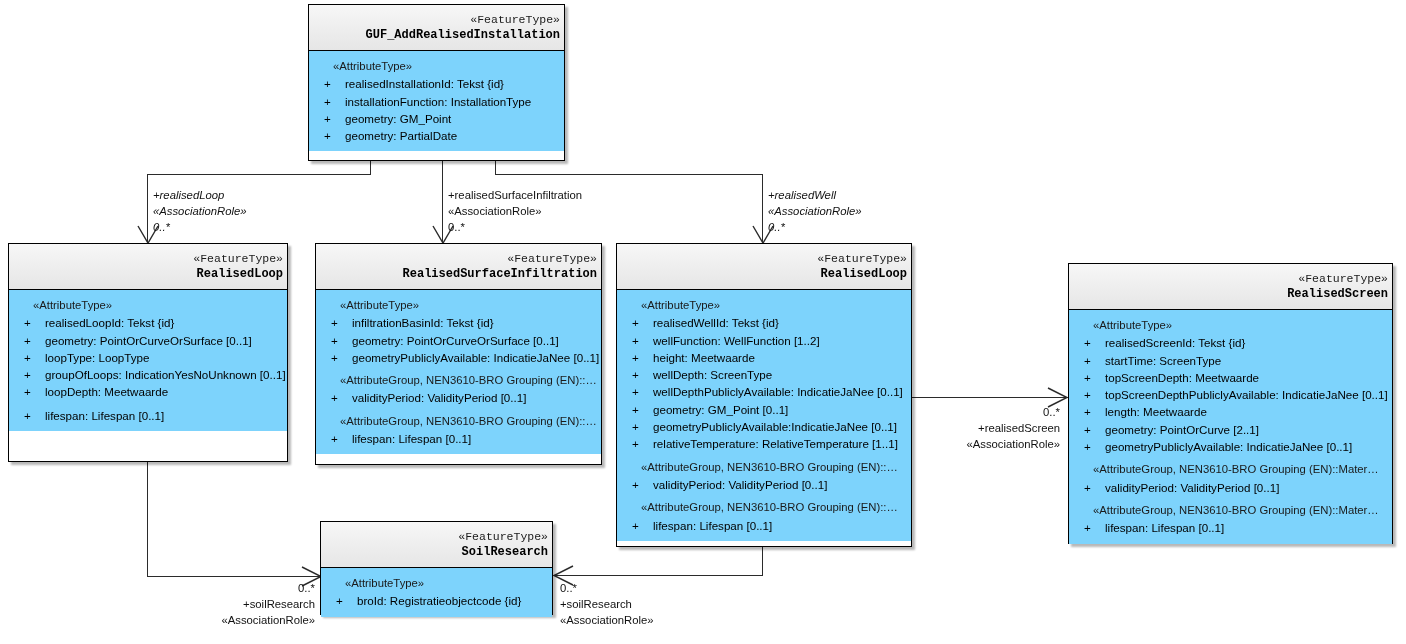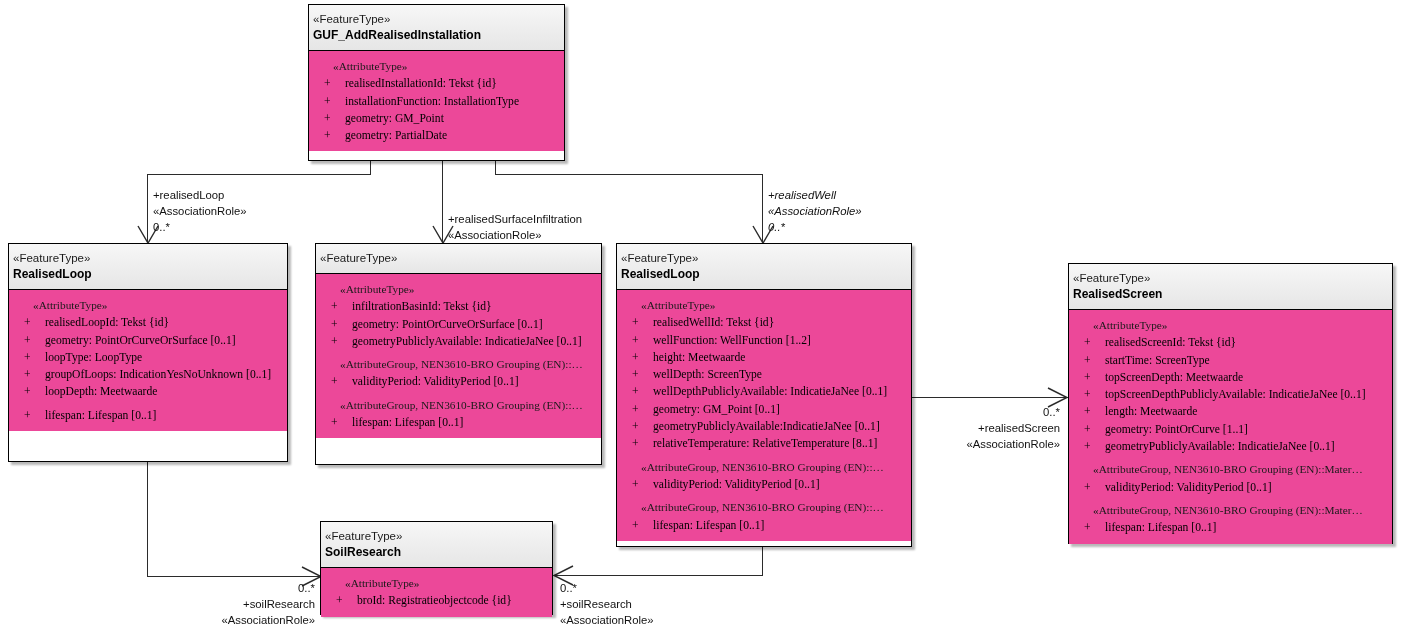--- a/index.html
+++ b/index.html
@@ -21,41 +21,41 @@
     box-sizing: border-box;
     border: 1.6px solid #000000;
     background: #ffffff;
     box-shadow: 2.5px 2.5px 2px rgba(0,0,0,0.28);
     z-index: 5;
   }
   .uml-header {
     box-sizing: border-box;
     border-bottom: 1.6px solid #000000;
     background: linear-gradient(to bottom, #f7f7f7 0%, #efefef 45%, #e6e6e6 100%);
-    text-align: left;
+    text-align: right;
     padding: 7px 4px 7px 4px;
+    font-family: Liberation Mono, monospace;
   }
   .stereotype {
     font-size: 11.5px;
     color: #1a1a1a;
     line-height: 15px;
     white-space: nowrap;
   }
   .classname {
     font-size: 12px;
     font-weight: bold;
     color: #000000;
     line-height: 16px;
     white-space: nowrap;
   }
   .uml-body {
     box-sizing: border-box;
     padding: 7px 2px 7px 2px;
-    background: #ec4899;
-    font-family: Liberation Serif, serif;
+    background: #7dd3fc;
   }
   .grp {
     font-size: 11.3px;
     color: #1a1a1a;
     line-height: 17.3px;
     padding-left: 22px;
     white-space: nowrap;
     overflow: hidden;
   }
   .attr {
@@ -135,27 +135,27 @@
   <svg class="arrowhead" style="left:1046px; top:386px;" width="24" height="23" viewBox="0 0 24 23">
     <polyline points="2,2 21,11.5 2,21" fill="none" stroke="#2b2b2b" stroke-width="1.4"></polyline>
   </svg>
   <svg class="arrowhead" style="left:300px; top:565px;" width="24" height="23" viewBox="0 0 24 23">
     <polyline points="2,2 21,11.5 2,21" fill="none" stroke="#2b2b2b" stroke-width="1.4"></polyline>
   </svg>
   <svg class="arrowhead" style="left:551px; top:564px;" width="24" height="23" viewBox="0 0 24 23">
     <polyline points="22,2 3,11.5 22,21" fill="none" stroke="#2b2b2b" stroke-width="1.4"></polyline>
   </svg>
 
-  <div class="edgelabel" style="left:153px; top:187px;">
+  <div class="edgelabel" style="left:153px; top:187px;font-style:italic;">
     <div>+realisedLoop</div>
     <div>«AssociationRole»</div>
     <div>0..*</div>
   </div>
 
-  <div class="edgelabel" style="left:448px; top:187px;margin-top:24px;">
+  <div class="edgelabel" style="left:448px; top:187px;">
     <div>+realisedSurfaceInfiltration</div>
     <div>«AssociationRole»</div>
     <div>0..*</div>
   </div>
 
   <div class="edgelabel" style="left:768px; top:187px;font-style:italic;">
     <div>+realisedWell</div>
     <div>«AssociationRole»</div>
     <div>0..*</div>
   </div>
@@ -205,20 +205,21 @@
       <div class="attr"><span class="vis">+</span><span>groupOfLoops: IndicationYesNoUnknown [0..1]</span></div>
       <div class="attr"><span class="vis">+</span><span>loopDepth: Meetwaarde</span></div>
       <div class="spacer"></div>
       <div class="attr"><span class="vis">+</span><span>lifespan: Lifespan [0..1]</span></div>
     </div>
   </div>
 
   <div class="uml-class" style="left:315px; top:243px; width:287px; height:222px;">
     <div class="uml-header">
       <div class="stereotype">«FeatureType»</div>
+      <div class="classname">RealisedSurfaceInfiltration</div>
     </div>
     <div class="uml-body">
       <div class="grp">«AttributeType»</div>
       <div class="attr"><span class="vis">+</span><span>infiltrationBasinId: Tekst {id}</span></div>
       <div class="attr"><span class="vis">+</span><span>geometry: PointOrCurveOrSurface [0..1]</span></div>
       <div class="attr"><span class="vis">+</span><span>geometryPubliclyAvailable: IndicatieJaNee [0..1]</span></div>
       <div class="spacer"></div>
       <div class="grp">«AttributeGroup, NEN3610-BRO Grouping (EN)::…</div>
       <div class="attr"><span class="vis">+</span><span>validityPeriod: ValidityPeriod [0..1]</span></div>
       <div class="spacer"></div>
@@ -234,21 +235,21 @@
     </div>
     <div class="uml-body">
       <div class="grp">«AttributeType»</div>
       <div class="attr"><span class="vis">+</span><span>realisedWellId: Tekst {id}</span></div>
       <div class="attr"><span class="vis">+</span><span>wellFunction: WellFunction [1..2]</span></div>
       <div class="attr"><span class="vis">+</span><span>height: Meetwaarde</span></div>
       <div class="attr"><span class="vis">+</span><span>wellDepth: ScreenType</span></div>
       <div class="attr"><span class="vis">+</span><span>wellDepthPubliclyAvailable: IndicatieJaNee [0..1]</span></div>
       <div class="attr"><span class="vis">+</span><span>geometry: GM_Point [0..1]</span></div>
       <div class="attr"><span class="vis">+</span><span>geometryPubliclyAvailable:IndicatieJaNee [0..1]</span></div>
-      <div class="attr"><span class="vis">+</span><span>relativeTemperature: RelativeTemperature [8..1]</span></div>
+      <div class="attr"><span class="vis">+</span><span>relativeTemperature: RelativeTemperature [1..1]</span></div>
       <div class="spacer"></div>
       <div class="grp">«AttributeGroup, NEN3610-BRO Grouping (EN)::…</div>
       <div class="attr"><span class="vis">+</span><span>validityPeriod: ValidityPeriod [0..1]</span></div>
       <div class="spacer"></div>
       <div class="grp">«AttributeGroup, NEN3610-BRO Grouping (EN)::…</div>
       <div class="attr"><span class="vis">+</span><span>lifespan: Lifespan [0..1]</span></div>
     </div>
   </div>
 
   <div class="uml-class" style="left:1068px; top:263px; width:325px; height:281px;">
@@ -256,21 +257,21 @@
       <div class="stereotype">«FeatureType»</div>
       <div class="classname">RealisedScreen</div>
     </div>
     <div class="uml-body">
       <div class="grp">«AttributeType»</div>
       <div class="attr"><span class="vis">+</span><span>realisedScreenId: Tekst {id}</span></div>
       <div class="attr"><span class="vis">+</span><span>startTime: ScreenType</span></div>
       <div class="attr"><span class="vis">+</span><span>topScreenDepth: Meetwaarde</span></div>
       <div class="attr"><span class="vis">+</span><span>topScreenDepthPubliclyAvailable: IndicatieJaNee [0..1]</span></div>
       <div class="attr"><span class="vis">+</span><span>length: Meetwaarde</span></div>
-      <div class="attr"><span class="vis">+</span><span>geometry: PointOrCurve [1..1]</span></div>
+      <div class="attr"><span class="vis">+</span><span>geometry: PointOrCurve [2..1]</span></div>
       <div class="attr"><span class="vis">+</span><span>geometryPubliclyAvailable: IndicatieJaNee [0..1]</span></div>
       <div class="spacer"></div>
       <div class="grp">«AttributeGroup, NEN3610-BRO Grouping (EN)::Mater…</div>
       <div class="attr"><span class="vis">+</span><span>validityPeriod: ValidityPeriod [0..1]</span></div>
       <div class="spacer"></div>
       <div class="grp">«AttributeGroup, NEN3610-BRO Grouping (EN)::Mater…</div>
       <div class="attr"><span class="vis">+</span><span>lifespan: Lifespan [0..1]</span></div>
     </div>
   </div>
 

